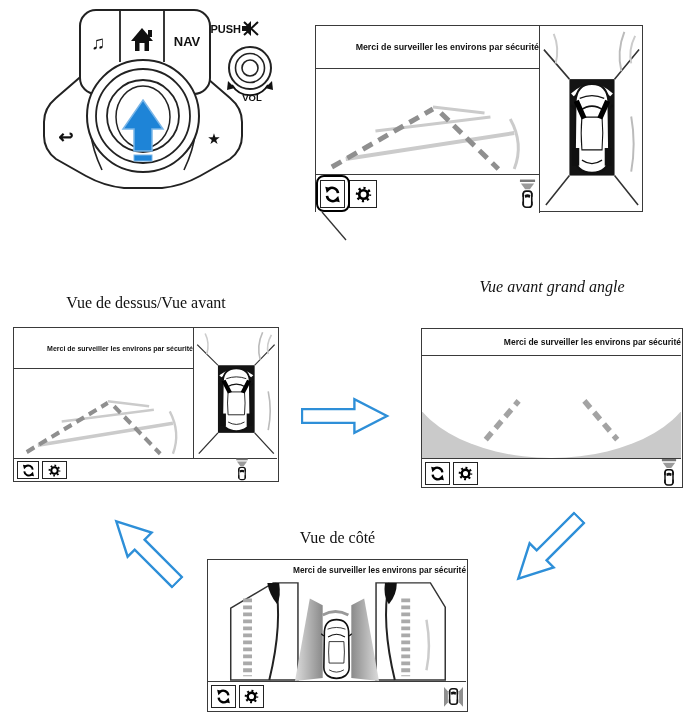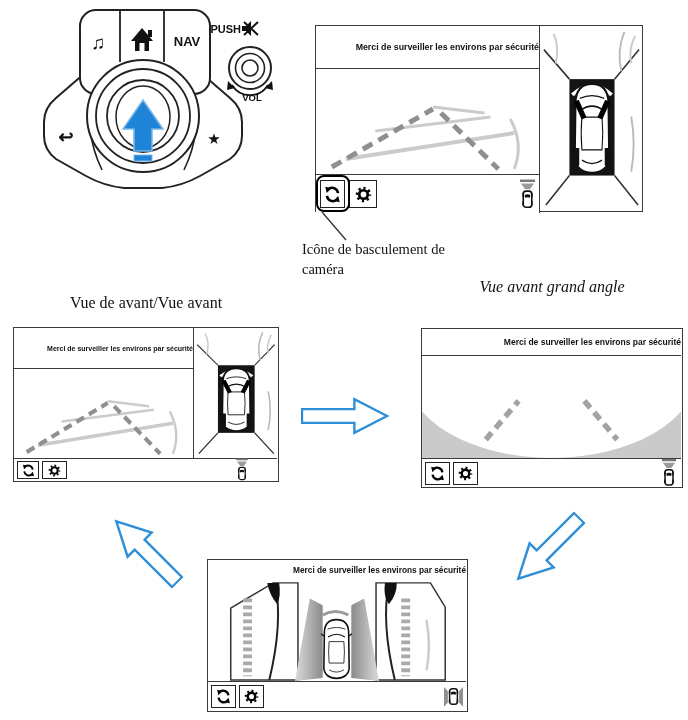--- a/index.html
+++ b/index.html
@@ -195,24 +195,24 @@
     <div class="abs" style="left:224px;top:0;width:102px;height:184px;">
       <svg width="102" height="184" viewBox="0 0 104 187" preserveAspectRatio="none">
           <use href="#top-view-panel"></use>
         </svg>
     </div>
   </div>
 
   <svg class="abs" style="left:316px;top:210px;" width="36" height="34" viewBox="0 0 36 34">
     <line x1="6" y1="2" x2="30" y2="30" stroke="#333" stroke-width="1.3"></line>
   </svg>
-  <div class="note" style="left:302px;top:240px;width:176px;">Icône de basculement de caméra</div>
-
-  <div class="caption" style="left:13px;top:294px;width:266px;">Vue de avant/Vue avant</div>
+
+  <div class="caption" style="left:13px;top:294px;width:266px;">Vue de dessus/Vue avant</div>
   <div class="caption" style="left:421px;top:278px;width:262px;font-style:italic;">Vue avant grand angle</div>
+  <div class="caption" style="left:207px;top:529px;width:261px;">Vue de côté</div>
 
   <div class="screen" style="left:13px;top:327px;width:266px;height:155px;">
     <div class="hdr divR safety" style="left:0;top:0;width:180px;height:41px;line-height:41px;font-size:7px;">Merci de surveiller les environs par sécurité</div>
     <div class="abs divR" style="left:0;top:41px;width:180px;height:89px;box-sizing:border-box;">
       <svg width="178" height="89" viewBox="0 0 224 105" preserveAspectRatio="none">
           <use href="#cam-lines"></use>
         </svg>
     </div>
     <div class="abs" style="left:180px;top:0;width:83px;height:129px;">
       <svg width="83" height="129" viewBox="0 0 104 187" preserveAspectRatio="none">

